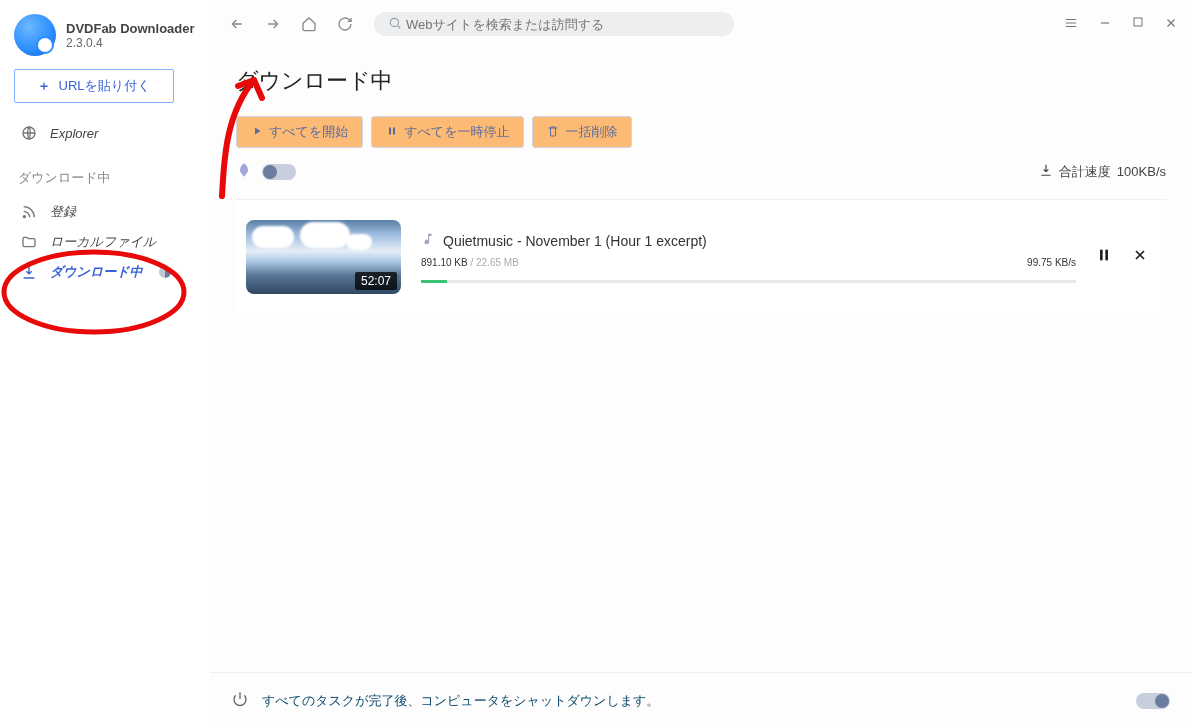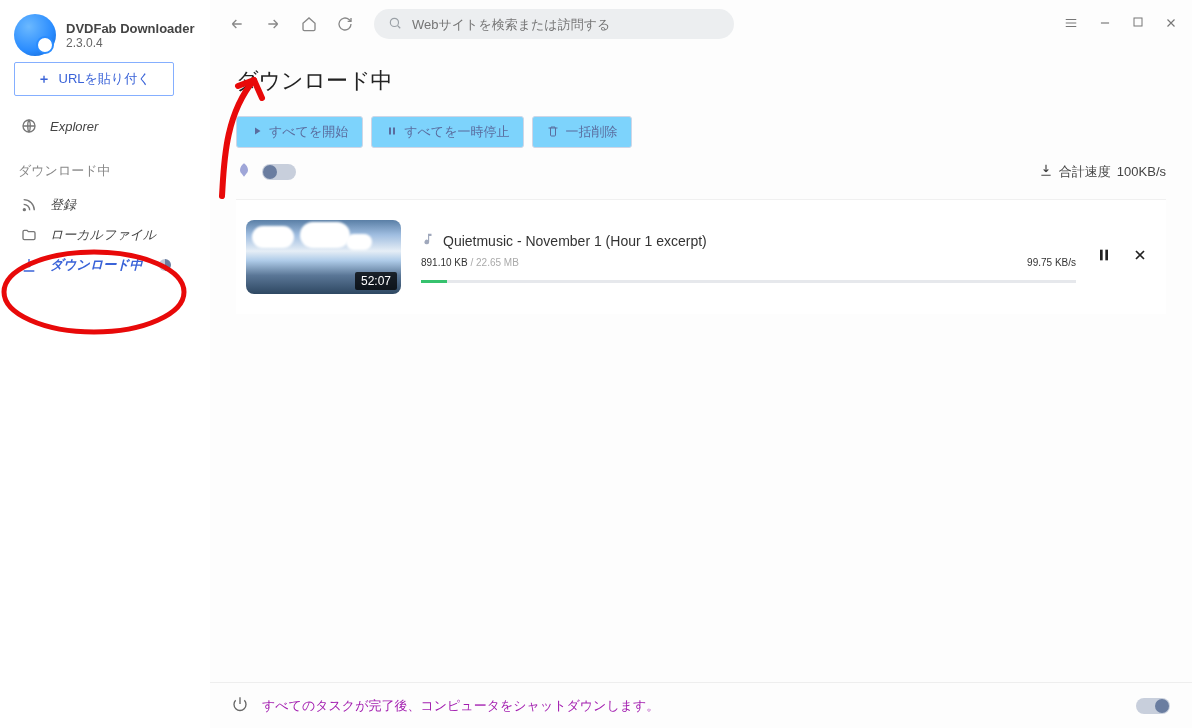--- a/index.html
+++ b/index.html
@@ -17,21 +17,21 @@
 
     
     .sidebar {
       width: 210px;
       background: #fff;
       padding: 14px 10px 10px 14px;
       display: flex;
       flex-direction: column;
       position: relative;
     }
-    .brand { display: flex; align-items: center; gap: 10px; margin-bottom: 6px; }
+    .brand { display: flex; align-items: center; gap: 10px; margin-bottom: 13px; }
     .brand-logo {
       width: 42px; height: 42px; border-radius: 50%;
       background: radial-gradient(circle at 35% 30%, #6bb9ff 0%, #2a8cff 60%, #0e5ec9 100%);
       display: flex; align-items: center; justify-content: center;
       position: relative;
     }
     .brand-logo::after {
       content: ""; position: absolute; width: 14px; height: 14px;
       border-radius: 50%; background: #fff; border: 2px solid #2a8cff;
       bottom: 2px; right: 2px;
@@ -75,40 +75,40 @@
     .topbar {
       height: 48px; display: flex; align-items: center; padding: 0 14px;
       gap: 10px;
     }
     .nav-btn {
       width: 26px; height: 26px; display: flex; align-items: center;
       justify-content: center; border: none; background: none; cursor: pointer;
       color: #888; font-size: 15px;
     }
     .search-wrap {
-      flex: 0 0 360px; height: 30px;
+      flex: 0 0 360px; height: 24px;
       background: #eceef0; border-radius: 15px;
-      display: flex; align-items: center; padding: 0 14px; gap: 10px;
+      display: flex; align-items: center; padding: 0 14px; gap: 4px;
       margin-left: 6px;
     }
     .search-wrap input {
       border: none; background: transparent; outline: none;
       color: #9aa0a6; font-size: 13px; width: 100%;
     }
     .win-controls {
       margin-left: auto; display: flex; gap: 20px; color: #777;
     }
 
     
     .content { padding: 18px 26px 0 26px; flex: 1; position: relative; }
     .page-title { font-size: 22px; color: #222; font-weight: 400; margin-bottom: 20px; }
 
     .action-row { display: flex; gap: 8px; margin-bottom: 14px; }
     .action-btn {
-      border: 1px solid #cfd6e6; background: #7dd3fc; color: #5a6c9e;
+      border: 1px solid #cfd6e6; background: #fdba74; color: #5a6c9e;
       padding: 6px 14px; border-radius: 3px; cursor: pointer;
       display: flex; align-items: center; gap: 6px; font-size: 13px;
     }
 
     .turbo-row {
       display: flex; align-items: center; gap: 10px; color: #555;
       font-size: 13px;
       padding-bottom: 10px;
     }
     .toggle {
@@ -169,23 +169,23 @@
       width: 4%;
     }
     .dl-actions { display: flex; align-items: center; gap: 20px; padding-right: 8px; }
     .dl-act-btn {
       border: none; background: none; cursor: pointer; color: #222;
       font-size: 16px;
     }
 
     
     .footer {
-      height: 46px; border-top: 1px solid #eee;
+      height: 56px; border-top: 1px solid #eee;
       display: flex; align-items: center; padding: 0 22px; gap: 14px;
-      color: #a21caf; font-size: 13px; text-align: center;
+      color: #0c4a6e; font-size: 13px; text-align: center;
     }
     .footer .toggle { margin-left: auto; }
 
     
     .anno-svg {
       position: absolute; pointer-events: none;
     }
   </style>
 </head>
 <body>

